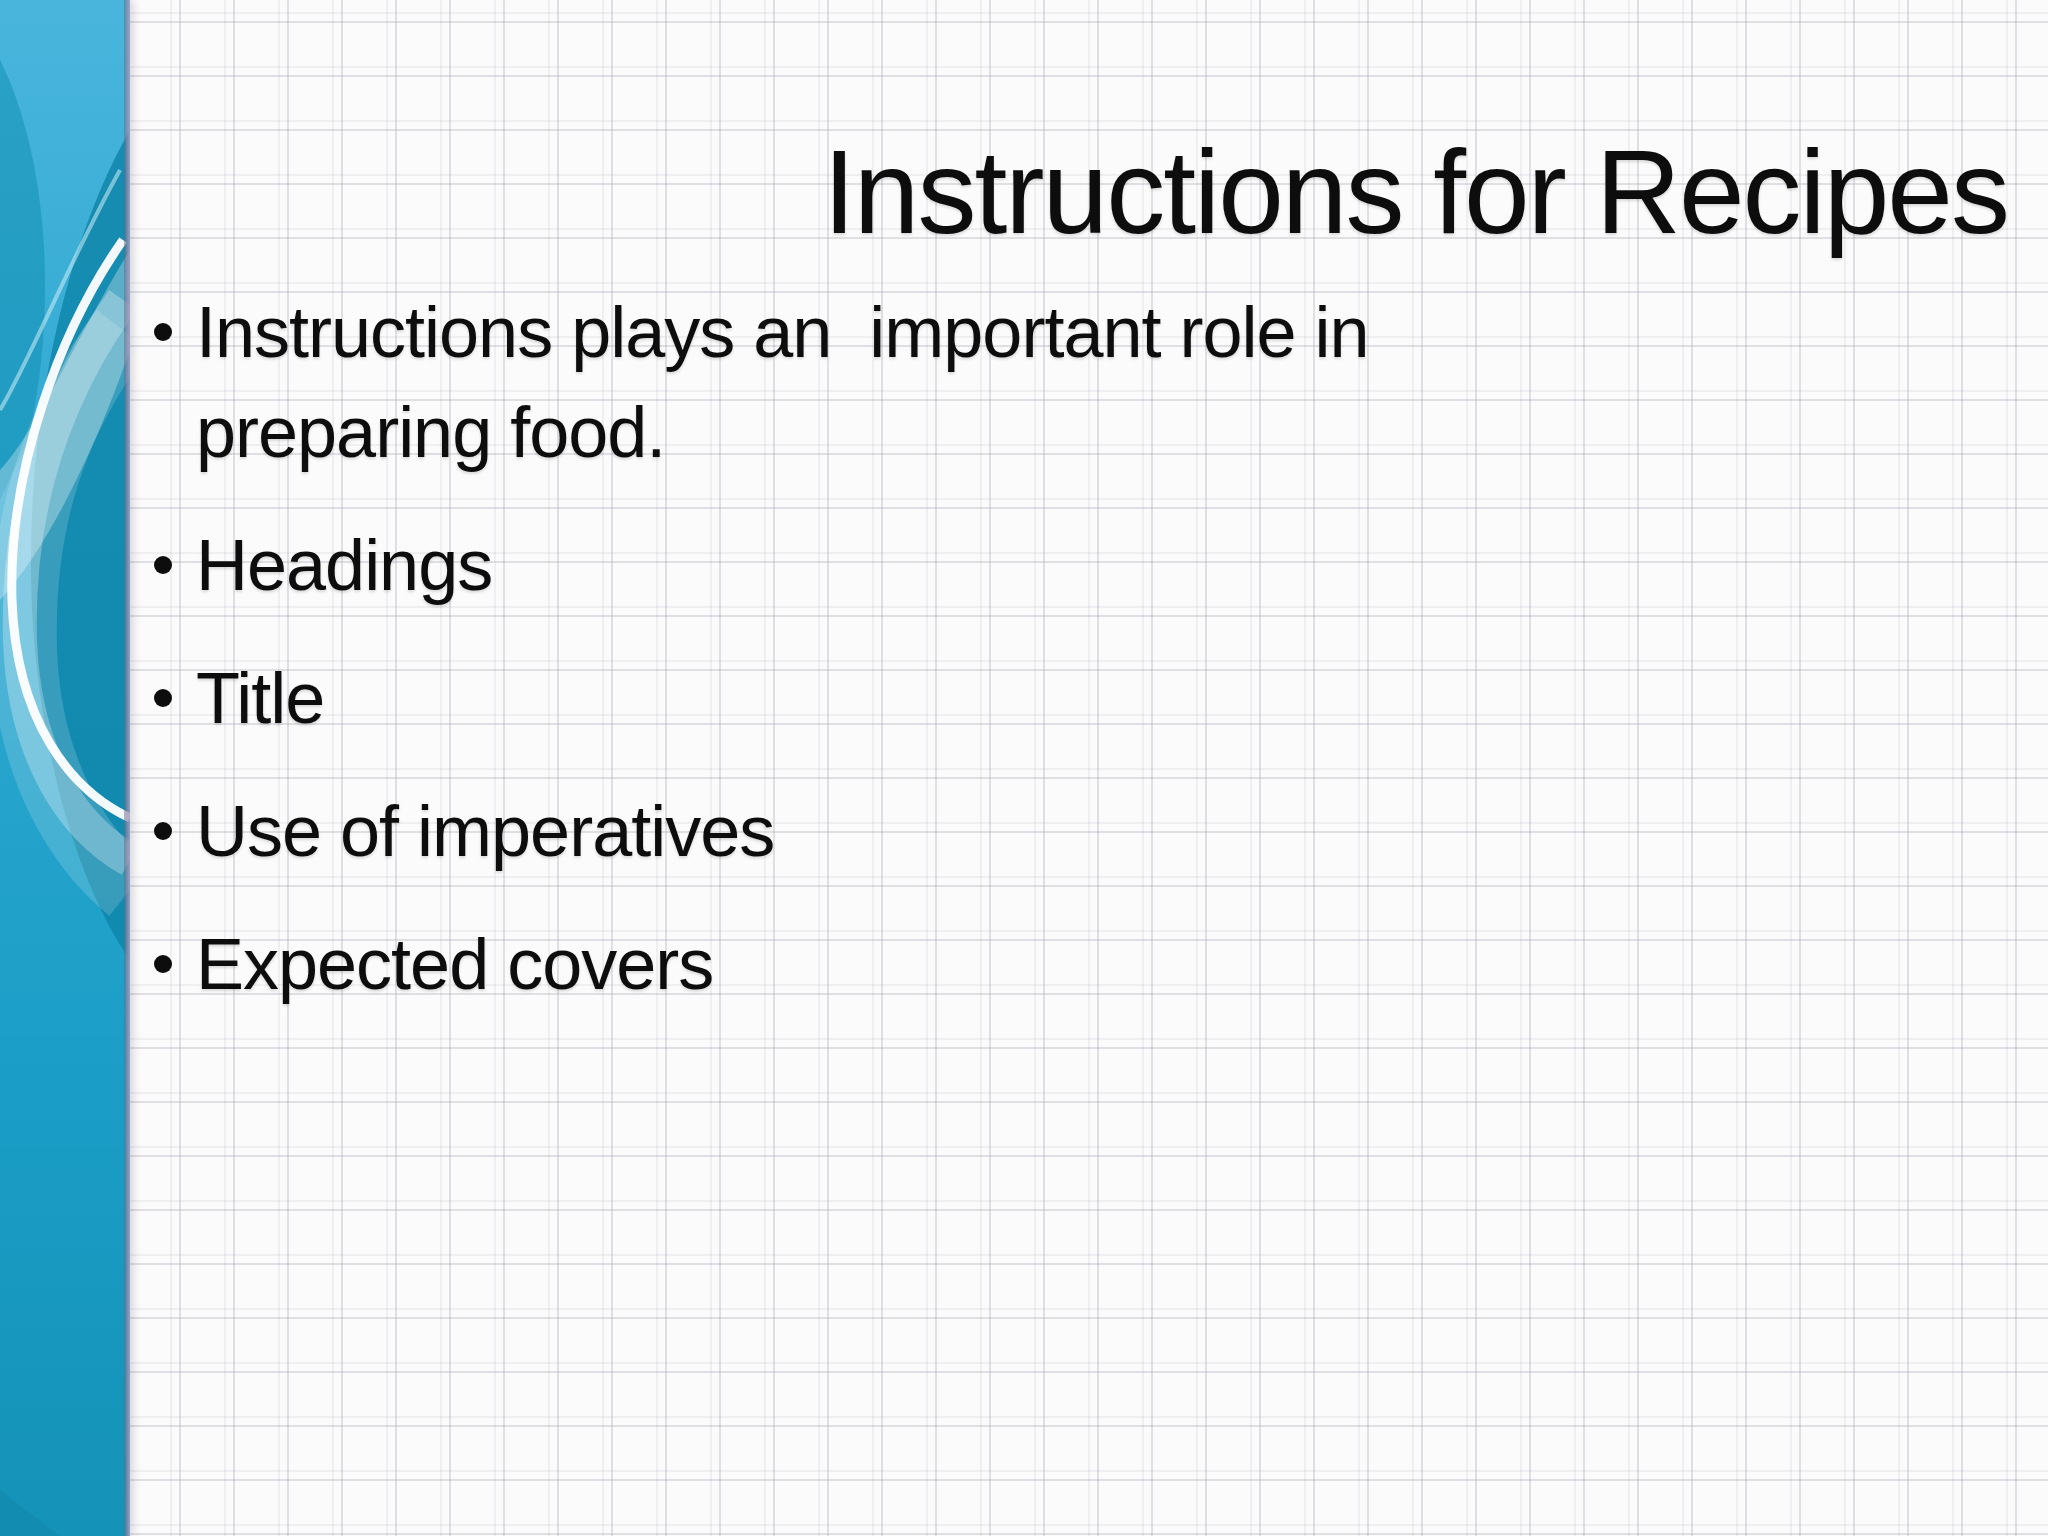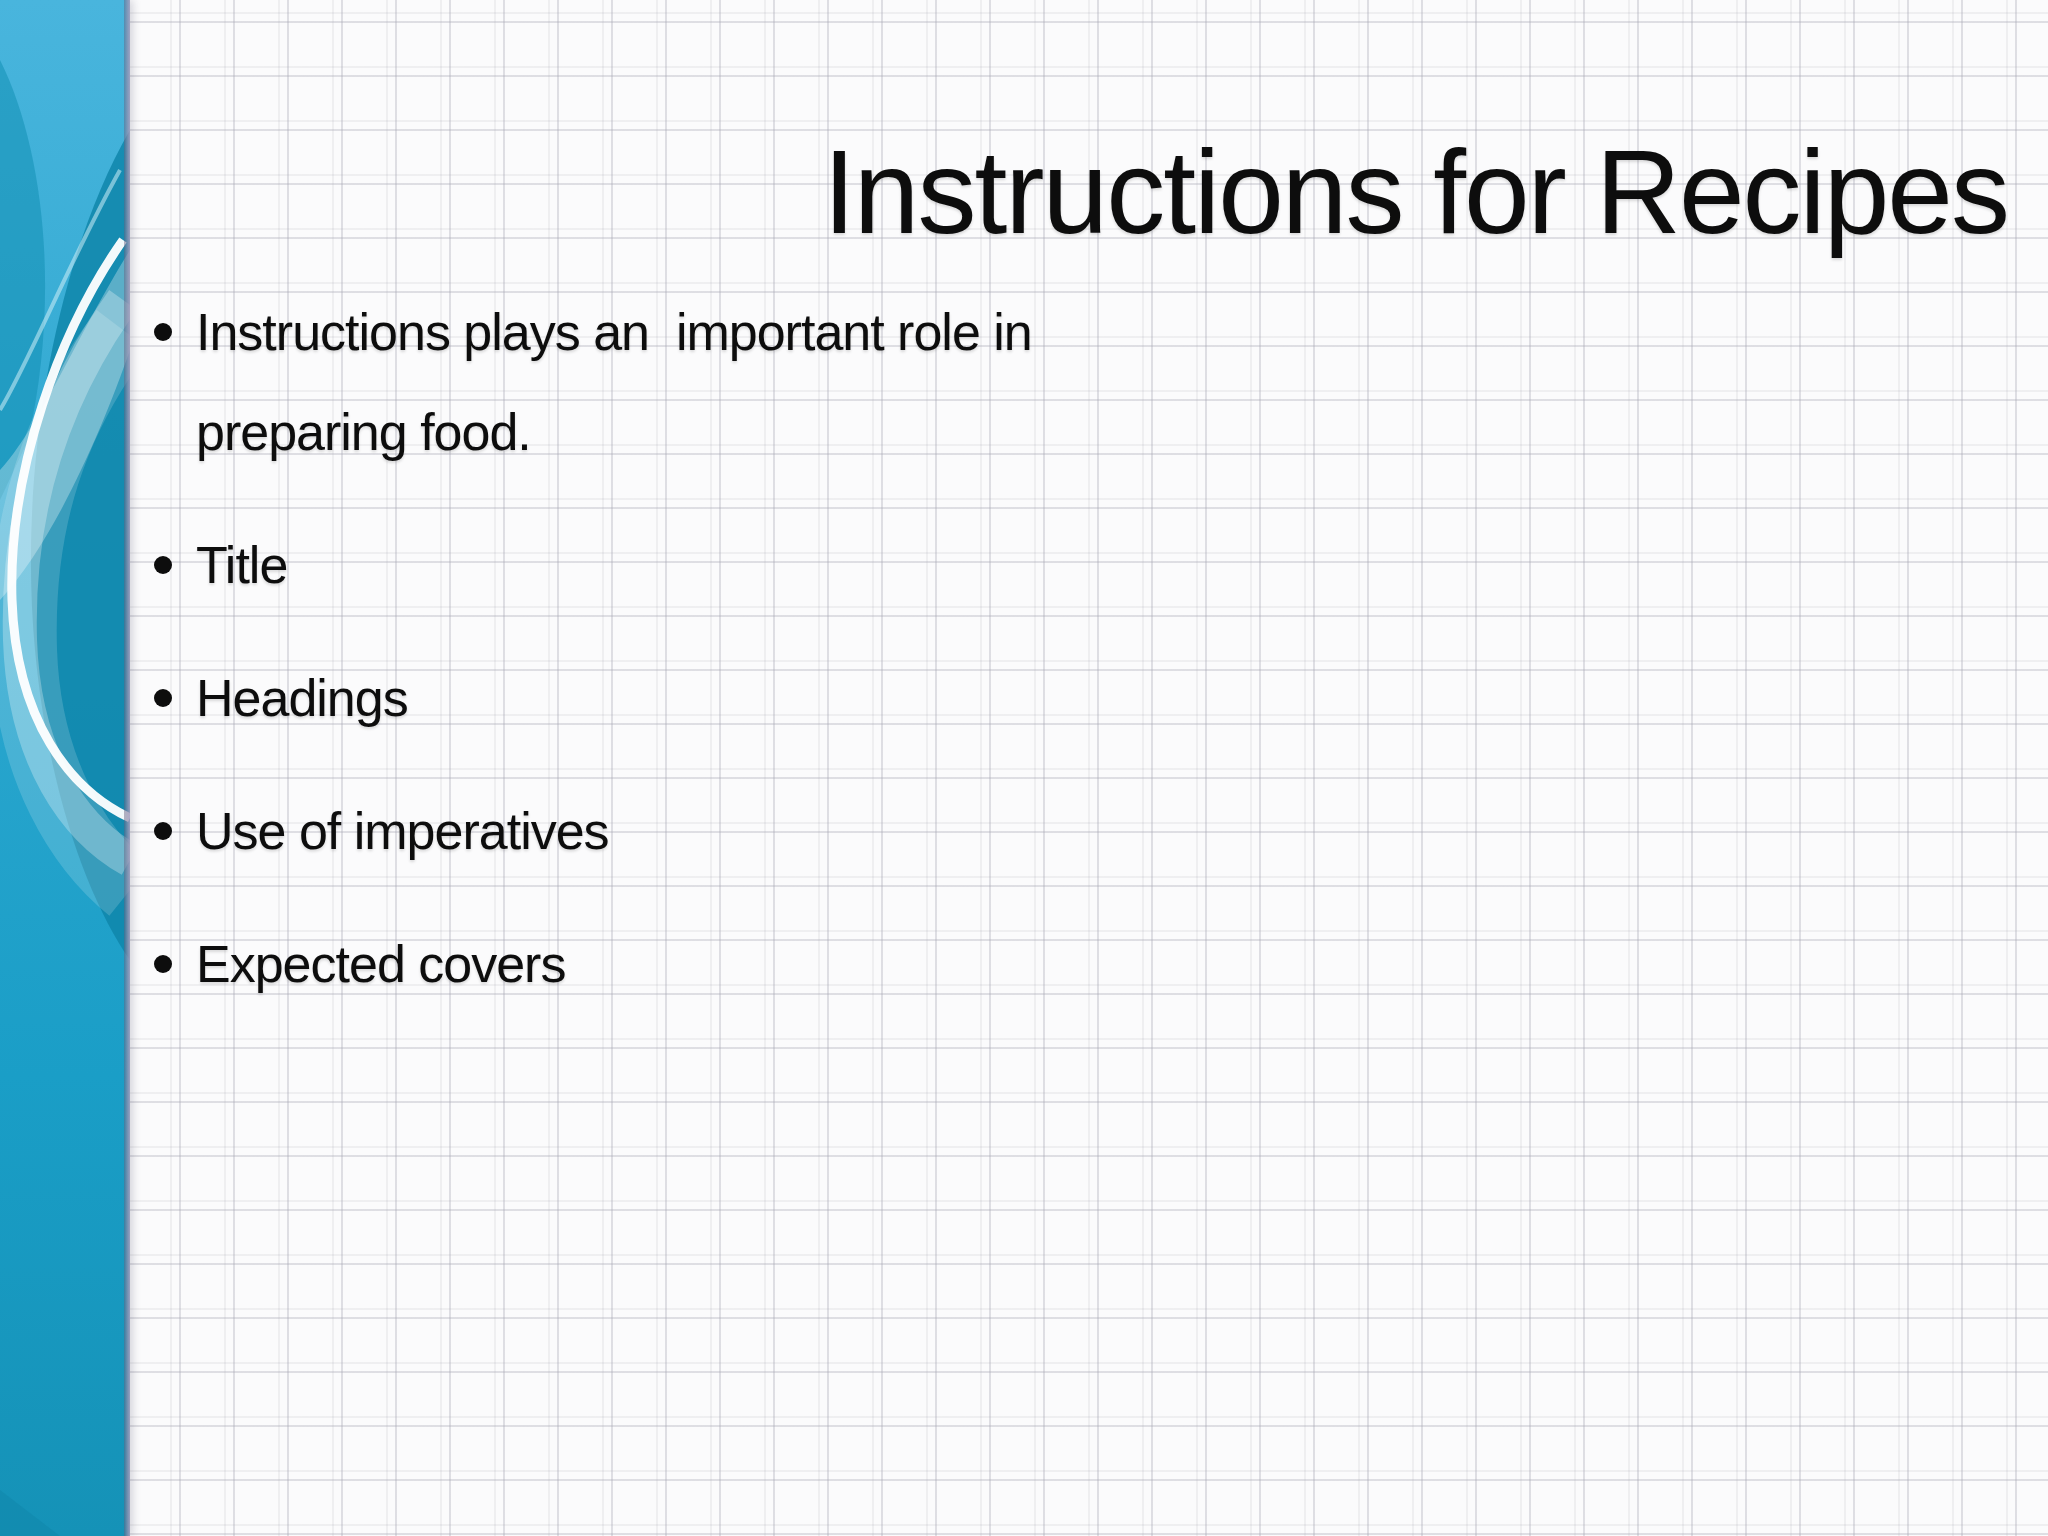--- a/index.html
+++ b/index.html
@@ -36,21 +36,21 @@
     margin:0 0 16px 0;
     font-size:118px;line-height:148px;font-weight:400;
     letter-spacing:-2px;white-space:pre-wrap;
     color:#0d0d0d;
     text-shadow:0 2px 3px rgba(0,0,0,0.14);
     text-align:right;
   }
   ul.bullets{list-style:none;margin:0;padding:0;}
   ul.bullets li{
     position:relative;
-    font-size:52px;line-height:100px;font-weight:400;
+    font-size:72px;line-height:100px;font-weight:400;
     letter-spacing:-1px;
     margin:0 0 33px 0;
     color:#0d0d0d;
     text-shadow:0 2px 3px rgba(0,0,0,0.14);
   }
   ul.bullets li .marker{
     position:absolute;left:-42px;top:41px;width:18px;height:18px;
     border-radius:50%;background:#0d0d0d;
   }
   ul.bullets li .txt{white-space:pre-wrap;display:block;}
@@ -95,25 +95,25 @@
     <h1 class="slide-title">Instructions for Recipes</h1>
 
     <ul class="bullets">
       <li>
         <span class="marker"></span>
         <span class="txt">Instructions plays an  important role in
 preparing food.</span>
       </li>
       <li>
         <span class="marker"></span>
-        <span class="txt">Title</span>
+        <span class="txt">Headings</span>
       </li>
       <li>
         <span class="marker"></span>
-        <span class="txt">Headings</span>
+        <span class="txt">Title</span>
       </li>
       <li>
         <span class="marker"></span>
         <span class="txt">Use of imperatives</span>
       </li>
       <li>
         <span class="marker"></span>
         <span class="txt">Expected covers</span>
       </li>
     </ul>

